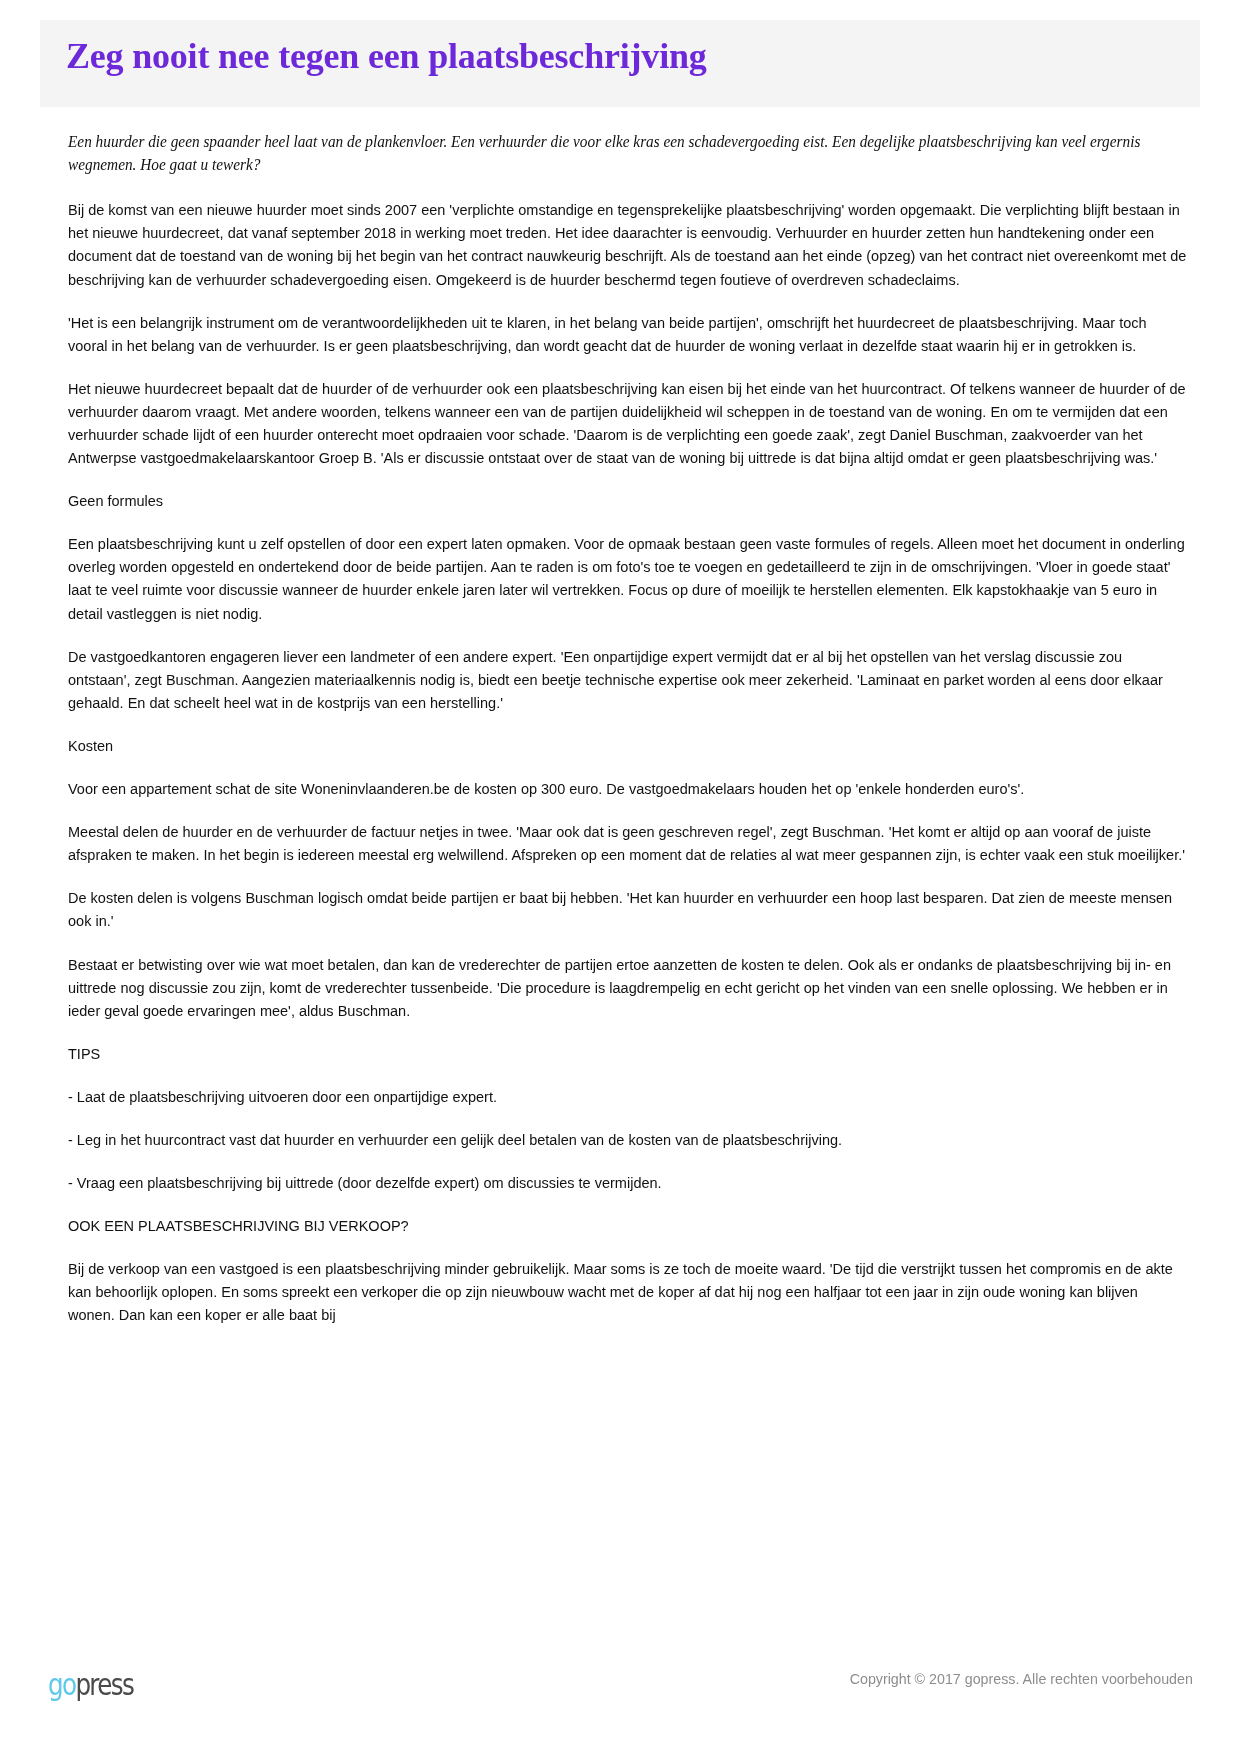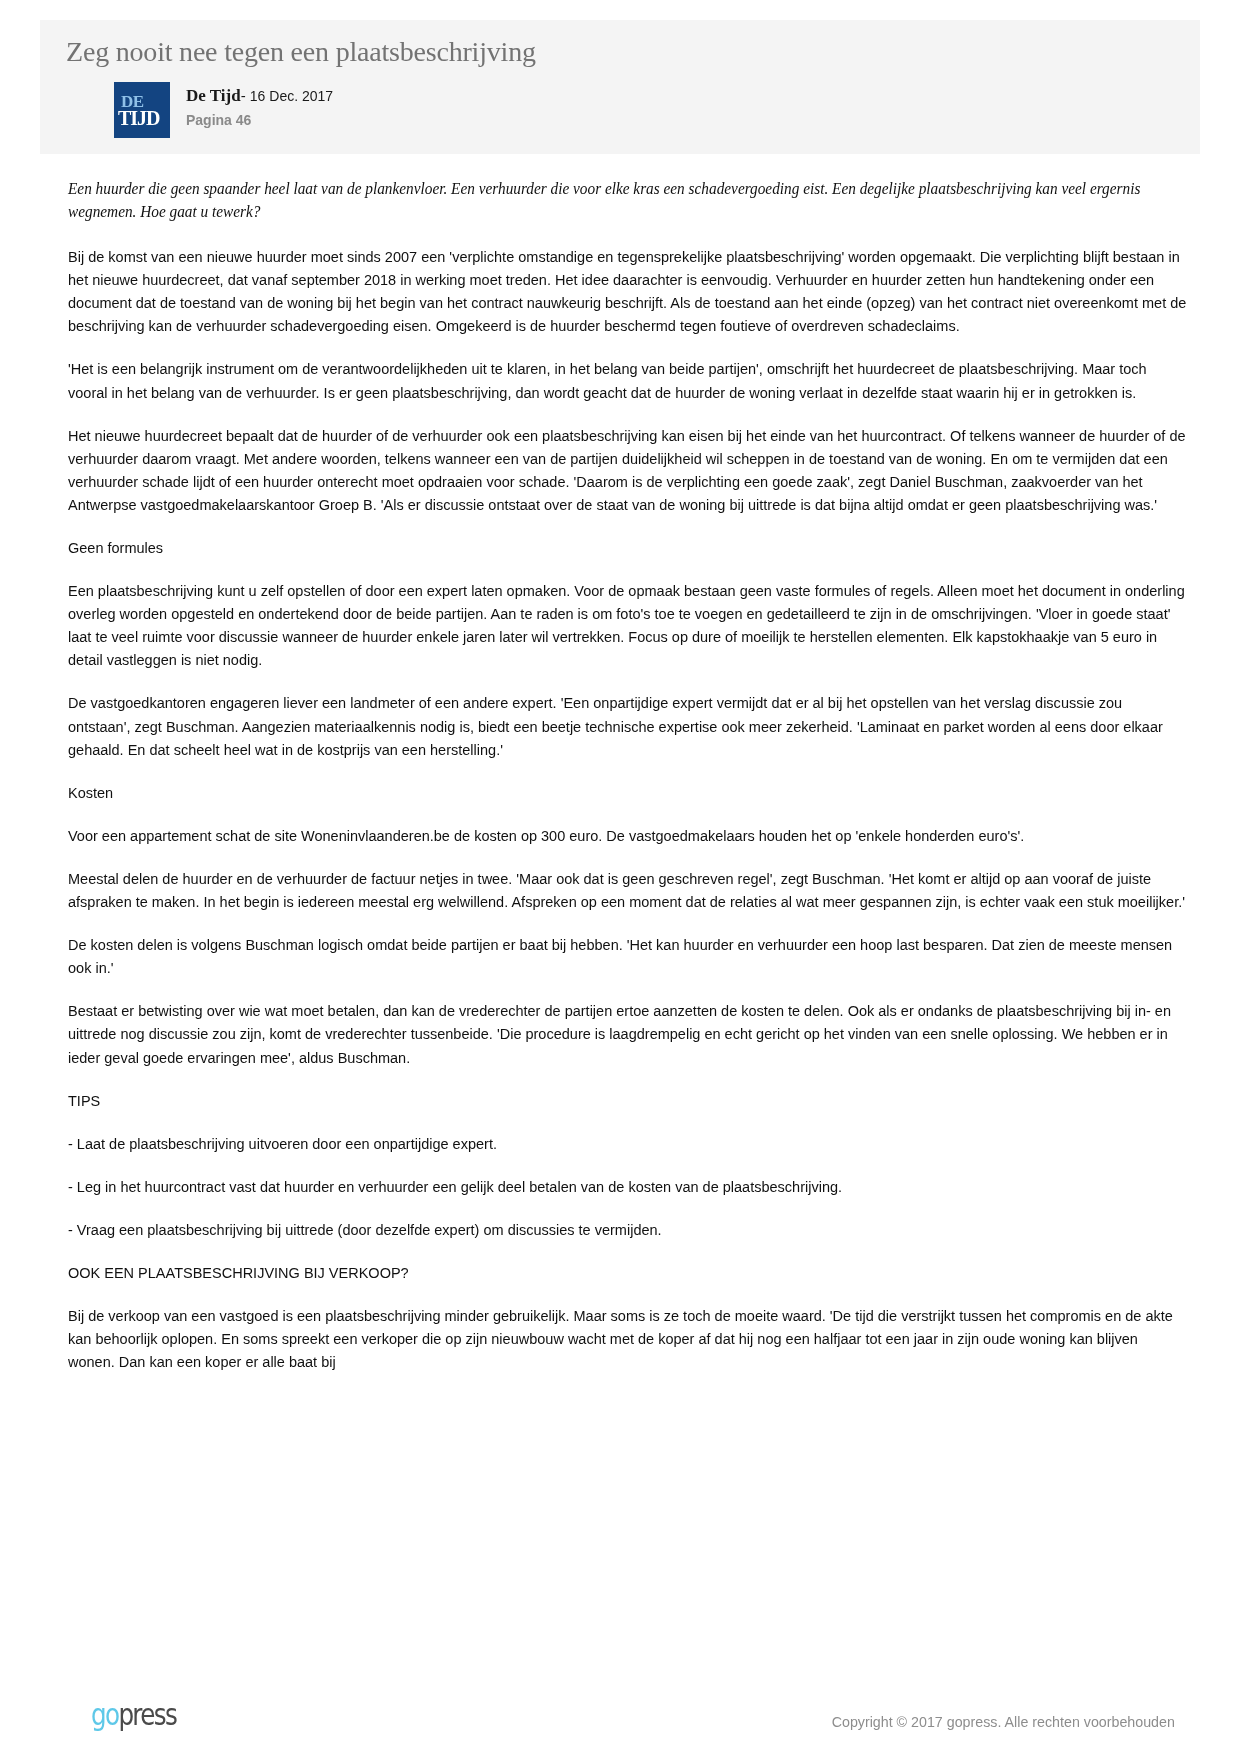--- a/index.html
+++ b/index.html
@@ -25,25 +25,25 @@
 
   
   .article-header {
     margin: 20px 40px 0 40px;
     background: #f4f4f4;
     padding: 14px 14px 16px 14px;
     box-sizing: border-box;
   }
   .article-title {
     font-family: "Liberation Serif", serif;
-    font-weight: normal;
-    font-size: 28px;
+    font-weight: bold;
+    font-size: 36px;
     line-height: 1.15;
     letter-spacing: -0.2px;
-    color: #737373;
+    color: #6d28d9;
     margin: 2px 0 14px 12px;
   }
   .source-row {
     display: flex;
     align-items: flex-start;
     margin-left: 60px;
   }
   .logo-box {
     width: 56px;
     height: 56px;
@@ -130,25 +130,24 @@
   p.tip-item { }
   .spacer-bottom { height: 10px; }
 
   
   .footer {
     position: absolute;
     left: 0;
     right: 0;
     bottom: 44px;
     height: 60px;
-    padding: 0 54px;
+    padding: 0 36px;
     box-sizing: border-box;
     display: flex;
-    align-items: flex-end;
-    margin-left: 25px;
+    align-items: flex-start;
   }
   .gopress-logo {
     font-family: "DejaVu Sans", sans-serif;
     font-size: 30px;
     letter-spacing: -2px;
     line-height: 1;
     font-weight: normal;
     transform: scaleX(0.82);
     transform-origin: left center;
     margin-left: 12px;
@@ -165,33 +164,20 @@
   }
 </style>
 </head>
 <body>
 
 <div class="page">
 
   <div class="article-header">
     <div class="article-title">Zeg nooit nee tegen een plaatsbeschrijving</div>
 
-    <div class="source-row">
-      <div class="logo-box">
-        <span class="logo-de">DE</span>
-        <span class="logo-tijd">TIJD</span>
-      </div>
-
-      <div class="source-meta">
-        <div class="source-line1">
-          <span class="source-name">De Tijd</span><span class="source-sep">-</span>&nbsp;<span class="source-date">16 Dec. 2017</span>
-        </div>
-        <div class="source-page">Pagina 46</div>
-      </div>
-    </div>
   </div>
 
   <div class="content">
     <p class="lede">Een huurder die geen spaander heel laat van de plankenvloer. Een verhuurder die voor elke kras een schadevergoeding eist. Een degelijke plaatsbeschrijving kan veel ergernis wegnemen. Hoe gaat u tewerk?</p>
 
     <p class="body-par">Bij de komst van een nieuwe huurder moet sinds 2007 een 'verplichte omstandige en tegensprekelijke plaatsbeschrijving' worden opgemaakt. Die verplichting blijft bestaan in het nieuwe huurdecreet, dat vanaf september 2018 in werking moet treden. Het idee daarachter is eenvoudig. Verhuurder en huurder zetten hun handtekening onder een document dat de toestand van de woning bij het begin van het contract nauwkeurig beschrijft. Als de toestand aan het einde (opzeg) van het contract niet overeenkomt met de beschrijving kan de verhuurder schadevergoeding eisen. Omgekeerd is de huurder beschermd tegen foutieve of overdreven schadeclaims.</p>
     <p class="body-par">'Het is een belangrijk instrument om de verantwoordelijkheden uit te klaren, in het belang van beide partijen', omschrijft het huurdecreet de plaatsbeschrijving. Maar toch vooral in het belang van de verhuurder. Is er geen plaatsbeschrijving, dan wordt geacht dat de huurder de woning verlaat in dezelfde staat waarin hij er in getrokken is.</p>
     <p class="body-par">Het nieuwe huurdecreet bepaalt dat de huurder of de verhuurder ook een plaatsbeschrijving kan eisen bij het einde van het huurcontract. Of telkens wanneer de huurder of de verhuurder daarom vraagt. Met andere woorden, telkens wanneer een van de partijen duidelijkheid wil scheppen in de toestand van de woning. En om te vermijden dat een verhuurder schade lijdt of een huurder onterecht moet opdraaien voor schade. 'Daarom is de verplichting een goede zaak', zegt Daniel Buschman, zaakvoerder van het Antwerpse vastgoedmakelaarskantoor Groep B. 'Als er discussie ontstaat over de staat van de woning bij uittrede is dat bijna altijd omdat er geen plaatsbeschrijving was.'</p>
     <p class="sub-head">Geen formules</p>
     <p class="body-par">Een plaatsbeschrijving kunt u zelf opstellen of door een expert laten opmaken. Voor de opmaak bestaan geen vaste formules of regels. Alleen moet het document in onderling overleg worden opgesteld en ondertekend door de beide partijen. Aan te raden is om foto's toe te voegen en gedetailleerd te zijn in de omschrijvingen. 'Vloer in goede staat' laat te veel ruimte voor discussie wanneer de huurder enkele jaren later wil vertrekken. Focus op dure of moeilijk te herstellen elementen. Elk kapstokhaakje van 5 euro in detail vastleggen is niet nodig.</p>

